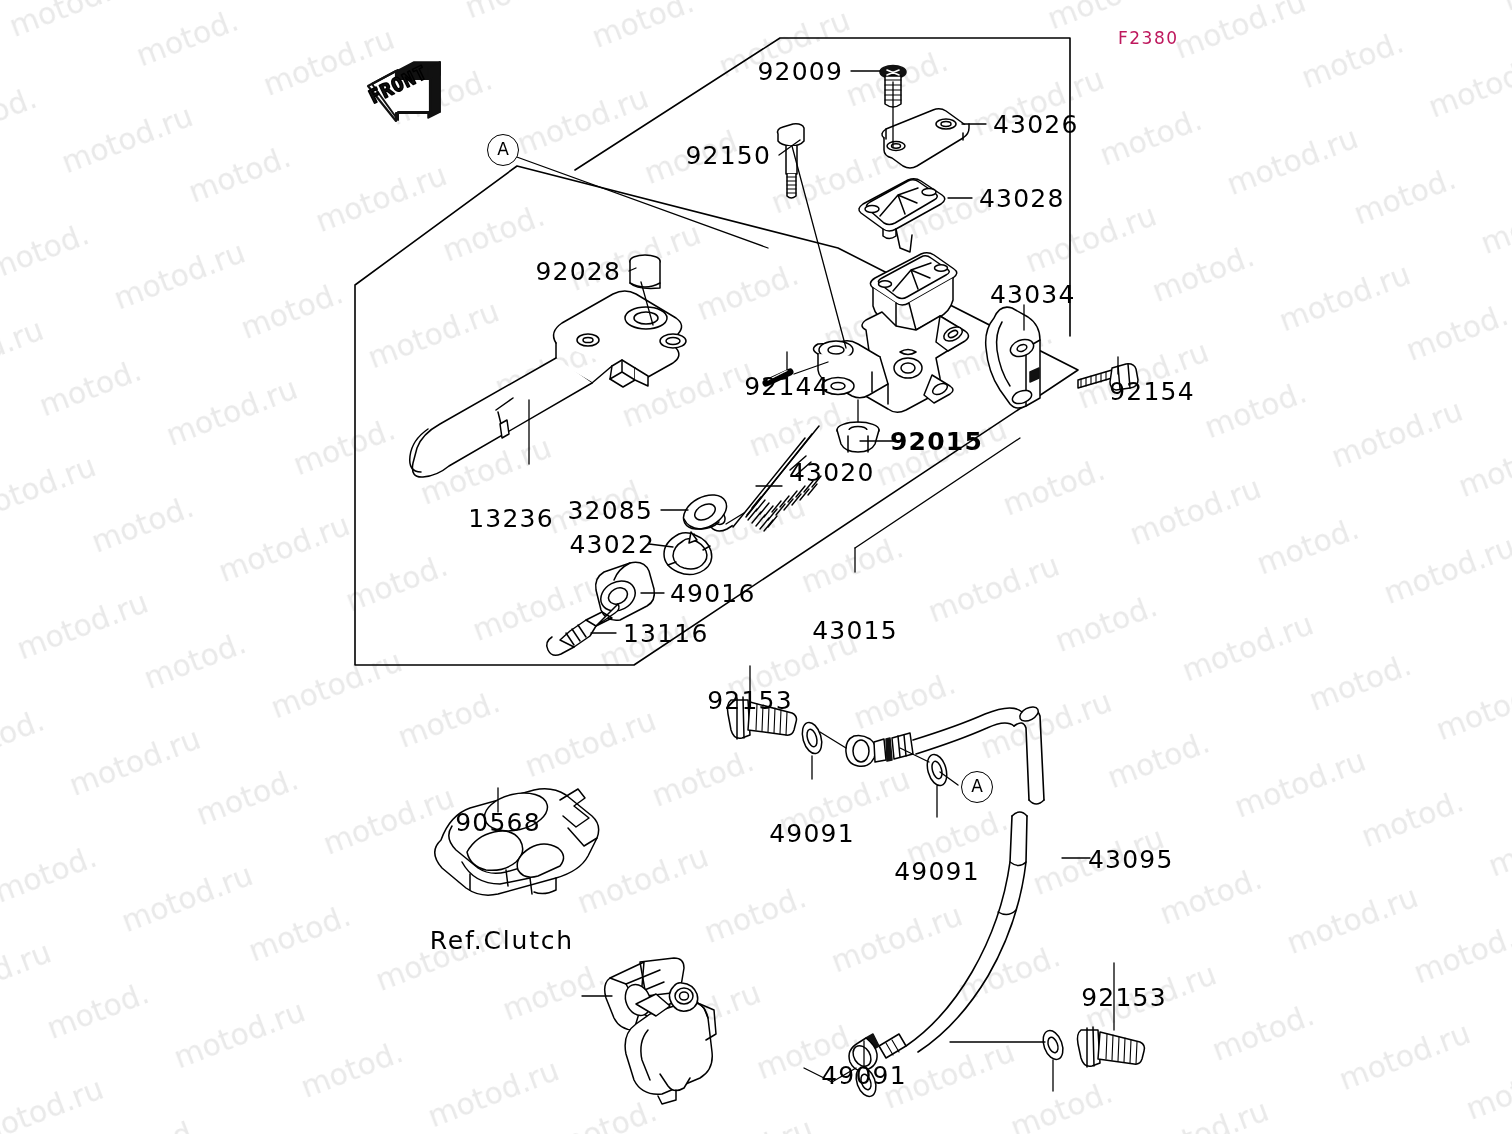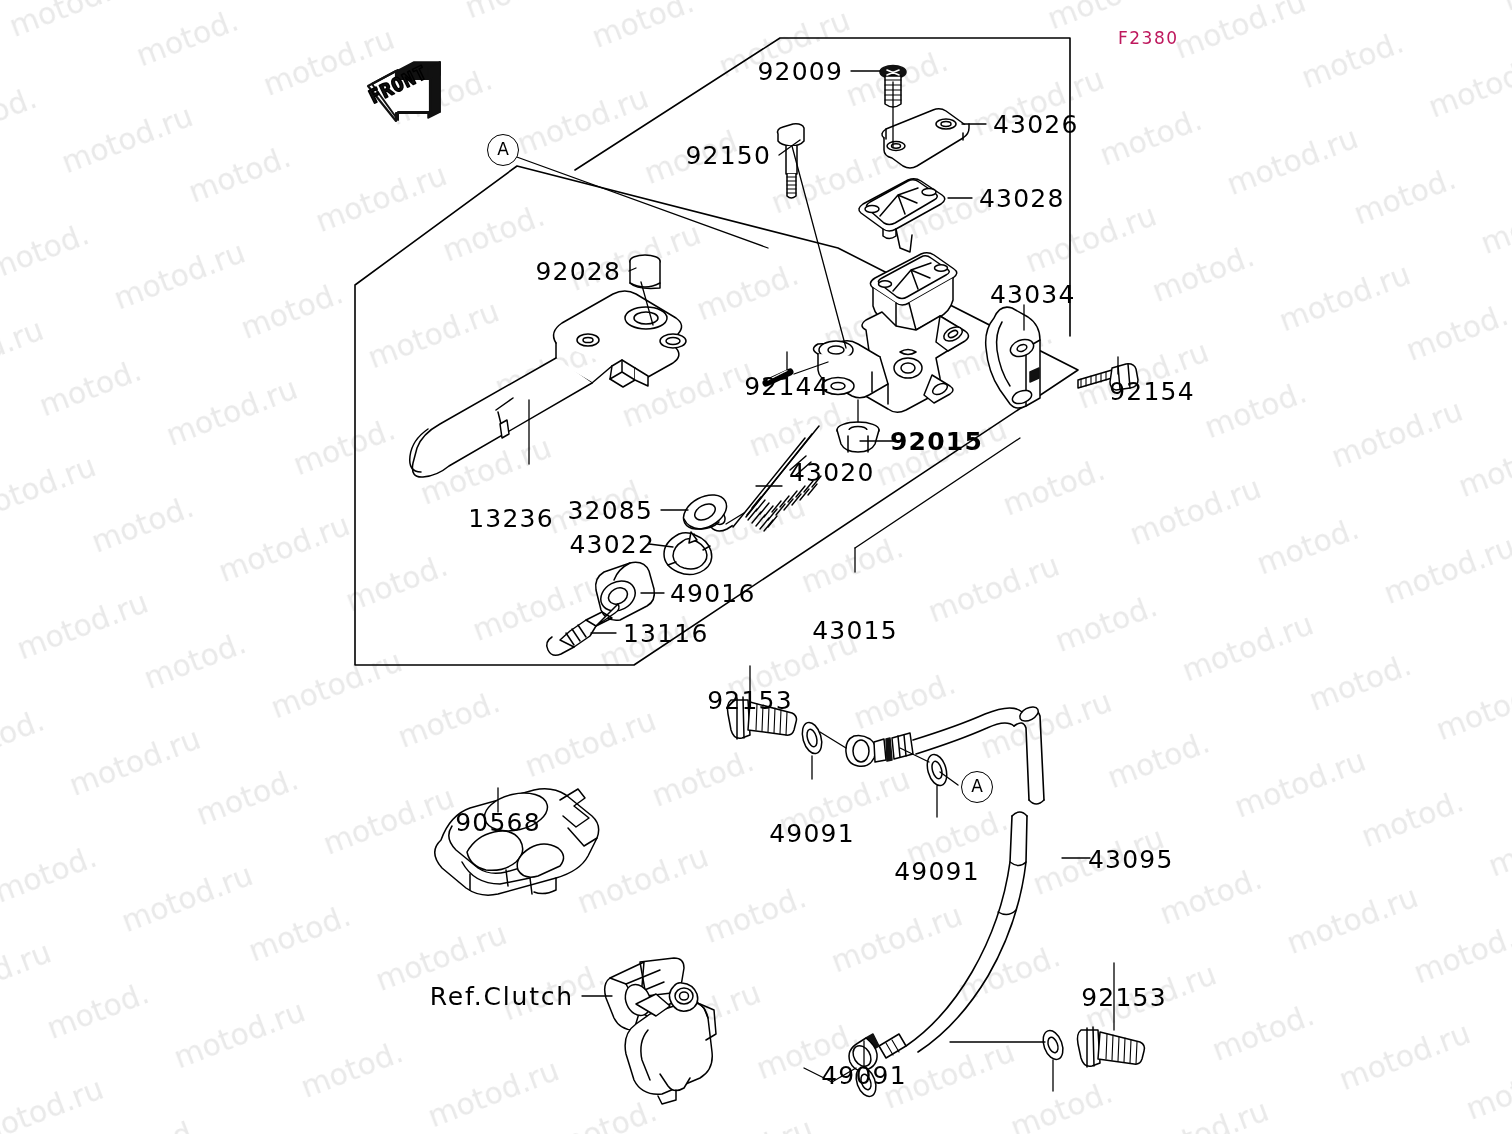--- a/index.html
+++ b/index.html
@@ -466,19 +466,19 @@
     <div class="lbl left" style="left:623px;top:633px;">13116</div>
     <div class="lbl center" style="left:750px;top:656px;">92153</div>
     <div class="lbl center" style="left:812px;top:789px;">49091</div>
     <div class="lbl center" style="left:937px;top:827px;">49091</div>
     <div class="lbl center" style="left:498px;top:778px;">90568</div>
     <div class="lbl left" style="left:1088px;top:859px;">43095</div>
     <div class="lbl center" style="left:1124px;top:953px;">92153</div>
     <div class="lbl center" style="left:864px;top:1031px;">49091</div>
     <div class="lbl center" style="left:1053px;top:1101px;">49091</div>
 
-    <div class="lbl right" style="left:574px;top:996px;letter-spacing:1.8px;">Ref.Clutch</div>
+    <div class="lbl right" style="left:574px;top:940px;letter-spacing:1.8px;">Ref.Clutch</div>
 
     <div class="marker" style="left:503px;top:150px;">A</div>
     <div class="marker" style="left:977px;top:787px;">A</div>
   </div>
 
 </div>
 
 </body></html>

